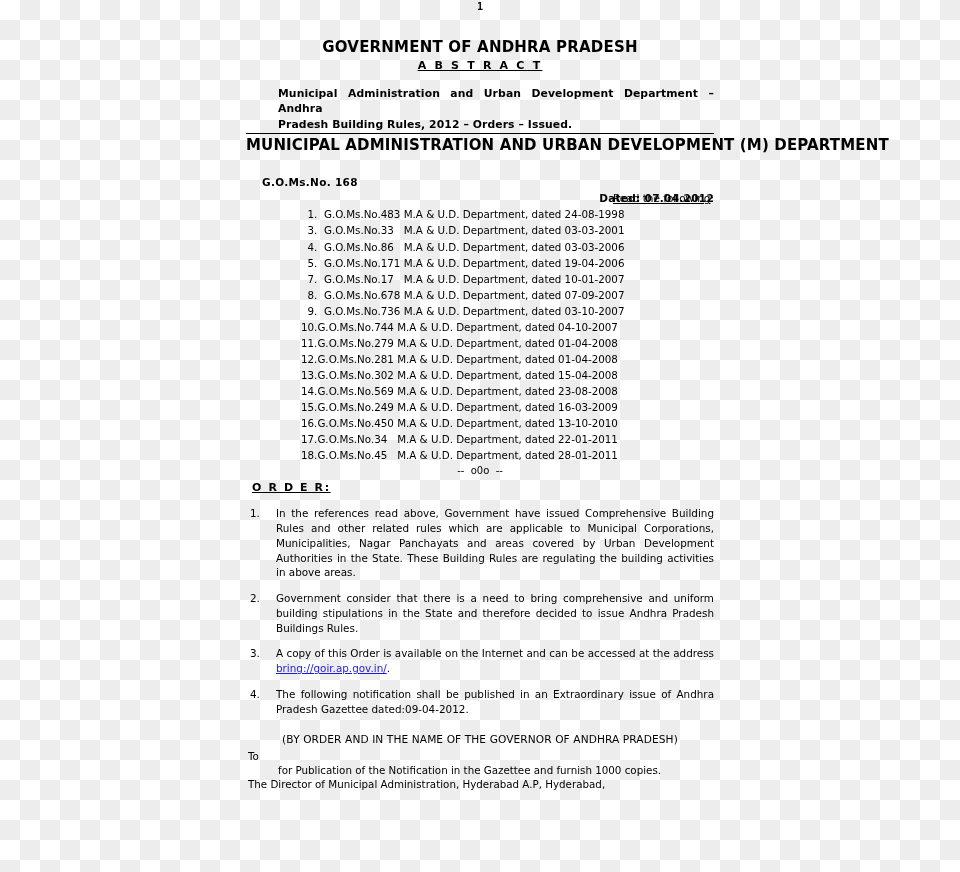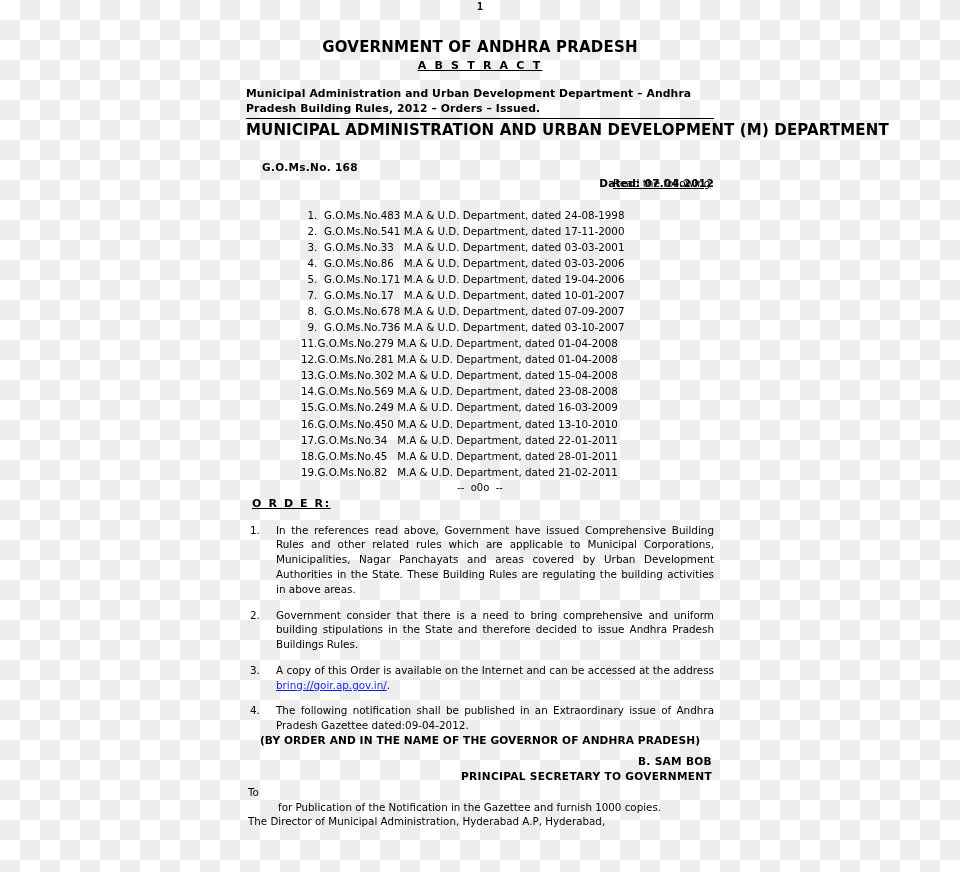--- a/index.html
+++ b/index.html
@@ -64,20 +64,21 @@
     margin-top: 1px;
   }
 
   .subject {
     margin-top: 12px;
     font-weight: bold;
     font-size: 10.8px;
     text-align: justify;
     line-height: 1.45;
     letter-spacing: 0.1px;
+    margin-left: 32px;
   }
   .subject .l2 { display:block; }
 
   .hr {
     border-bottom: 1.6px solid #000;
     margin-top: 1px;
     margin-bottom: 2px;
   }
 
   .dept-line {
@@ -100,21 +101,20 @@
   .go-date { position: absolute; right: 0; top: 16px; }
 
   .read-following {
     text-align: right;
     font-size: 10.5px;
     margin-top: 2px;
   }
   .read-following .u { text-decoration: underline; }
 
   .ref-list {
-    margin-top: 16px;
     margin-left: 55px;
     font-size: 10.3px;
     line-height: 1.56;
     font-family: "DejaVu Sans", sans-serif;
   }
   .ref-row { white-space: pre; }
 
   .oOo {
     text-align: center;
     font-size: 10px;
@@ -147,22 +147,23 @@
   .para .body {
     flex: 1 1 auto;
     text-align: justify;
   }
   .link {
     color: #1a1ae6;
     text-decoration: underline;
   }
 
   .by-order {
-    text-align: center;
-    font-weight: bold;
+    margin-top: 16px;
+    text-align: center;
+    font-weight: normal;
     font-size: 10.6px;
     letter-spacing: 0.1px;
   }
   .sig {
     margin-top: 7px;
     text-align: right;
     font-weight: bold;
     font-size: 10.6px;
     letter-spacing: 0.3px;
     padding-right: 2px;
@@ -206,36 +207,35 @@
       <span class="go-no">G.O.Ms.No. 168</span>
       <span class="go-date">Dated: 07.04.2012</span>
     </div>
 
     <div class="read-following">
       <span class="u">Read the following</span><span>:</span>
     </div>
 
     <div class="ref-list">
       <div class="ref-row">  1.  G.O.Ms.No.483 M.A &amp; U.D. Department, dated 24-08-1998</div>
-      <div class="ref-row">  2.  G.O.Ms.No.541 M.A &amp; U.D. Department, dated 17-11-2000</div>
       <div class="ref-row">  3.  G.O.Ms.No.33   M.A &amp; U.D. Department, dated 03-03-2001</div>
       <div class="ref-row">  4.  G.O.Ms.No.86   M.A &amp; U.D. Department, dated 03-03-2006</div>
       <div class="ref-row">  5.  G.O.Ms.No.171 M.A &amp; U.D. Department, dated 19-04-2006</div>
       <div class="ref-row">  7.  G.O.Ms.No.17   M.A &amp; U.D. Department, dated 10-01-2007</div>
       <div class="ref-row">  8.  G.O.Ms.No.678 M.A &amp; U.D. Department, dated 07-09-2007</div>
       <div class="ref-row">  9.  G.O.Ms.No.736 M.A &amp; U.D. Department, dated 03-10-2007</div>
+      <div class="ref-row">10.G.O.Ms.No.744 M.A &amp; U.D. Department, dated 04-10-2007</div>
       <div class="ref-row">11.G.O.Ms.No.279 M.A &amp; U.D. Department, dated 01-04-2008</div>
       <div class="ref-row">12.G.O.Ms.No.281 M.A &amp; U.D. Department, dated 01-04-2008</div>
       <div class="ref-row">13.G.O.Ms.No.302 M.A &amp; U.D. Department, dated 15-04-2008</div>
       <div class="ref-row">14.G.O.Ms.No.569 M.A &amp; U.D. Department, dated 23-08-2008</div>
       <div class="ref-row">15.G.O.Ms.No.249 M.A &amp; U.D. Department, dated 16-03-2009</div>
       <div class="ref-row">16.G.O.Ms.No.450 M.A &amp; U.D. Department, dated 13-10-2010</div>
       <div class="ref-row">17.G.O.Ms.No.34   M.A &amp; U.D. Department, dated 22-01-2011</div>
       <div class="ref-row">18.G.O.Ms.No.45   M.A &amp; U.D. Department, dated 28-01-2011</div>
-      <div class="ref-row">19.G.O.Ms.No.82   M.A &amp; U.D. Department, dated 21-02-2011</div>
     </div>
 
     <div class="oOo">--  o0o  --</div>
 
     <div>
       <span class="order-head">O R D E R:</span>
     </div>
 
     <div class="para">
       <span class="num">1.</span>
@@ -252,24 +252,20 @@
       <span class="body"><span>A copy of this Order is available on the Internet and can be accessed at the address </span><a class="link" href="#">bring://goir.ap.gov.in/</a><span>.</span></span>
     </div>
 
     <div class="para">
       <span class="num">4.</span>
       <span class="body">The following notification shall be published in an Extraordinary issue of Andhra Pradesh Gazettee dated:09-04-2012.</span>
     </div>
 
     <div class="by-order">(BY ORDER AND IN THE NAME OF THE GOVERNOR OF ANDHRA PRADESH)</div>
 
-    <div class="sig">
-      <div>B. SAM BOB</div>
-      <div class="line2">PRINCIPAL SECRETARY TO GOVERNMENT</div>
-    </div>
 
     <div class="to-label">To</div>
 
     <div class="dist">
       <div class="ind">for Publication of the Notification in the Gazettee and furnish 1000 copies.</div>
       <div>The Director of Municipal Administration, Hyderabad A.P, Hyderabad,</div>
 
     </div>
 
   </div>

